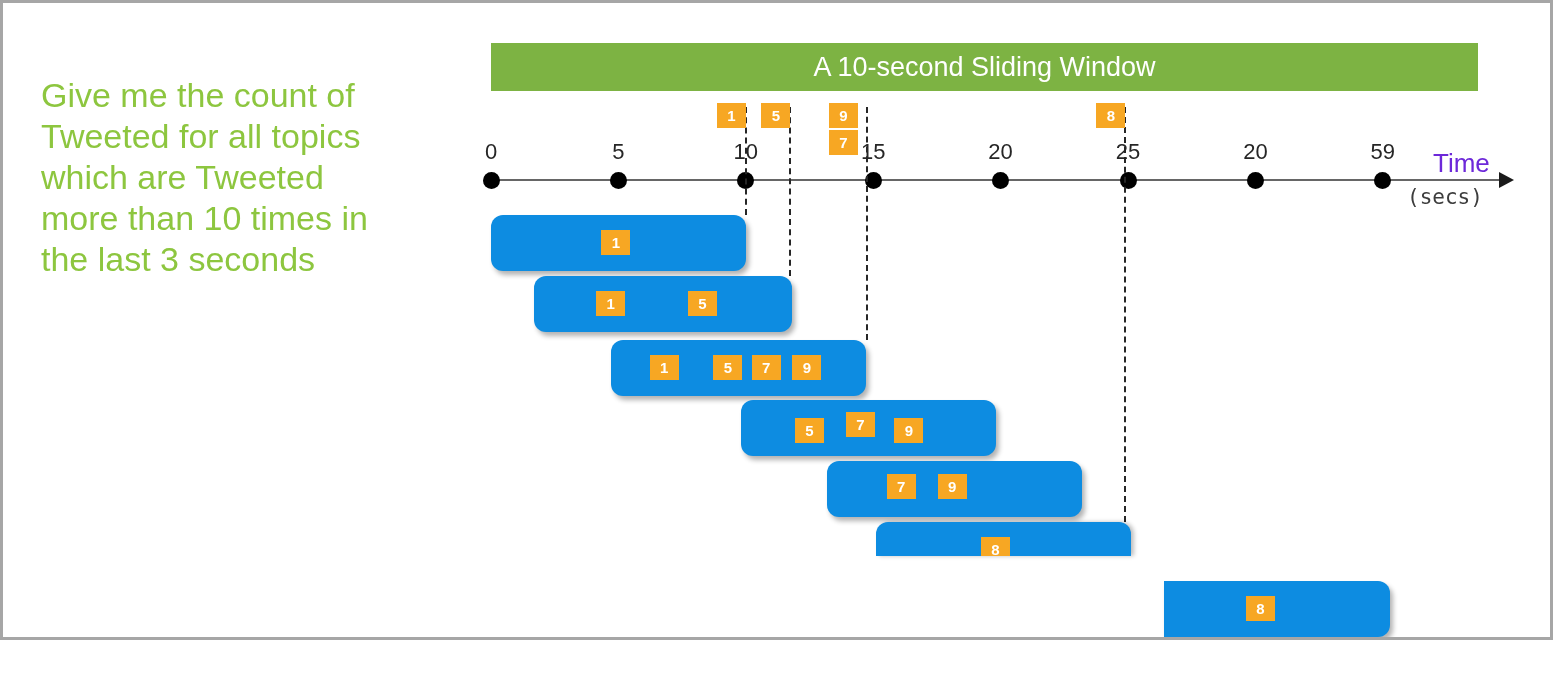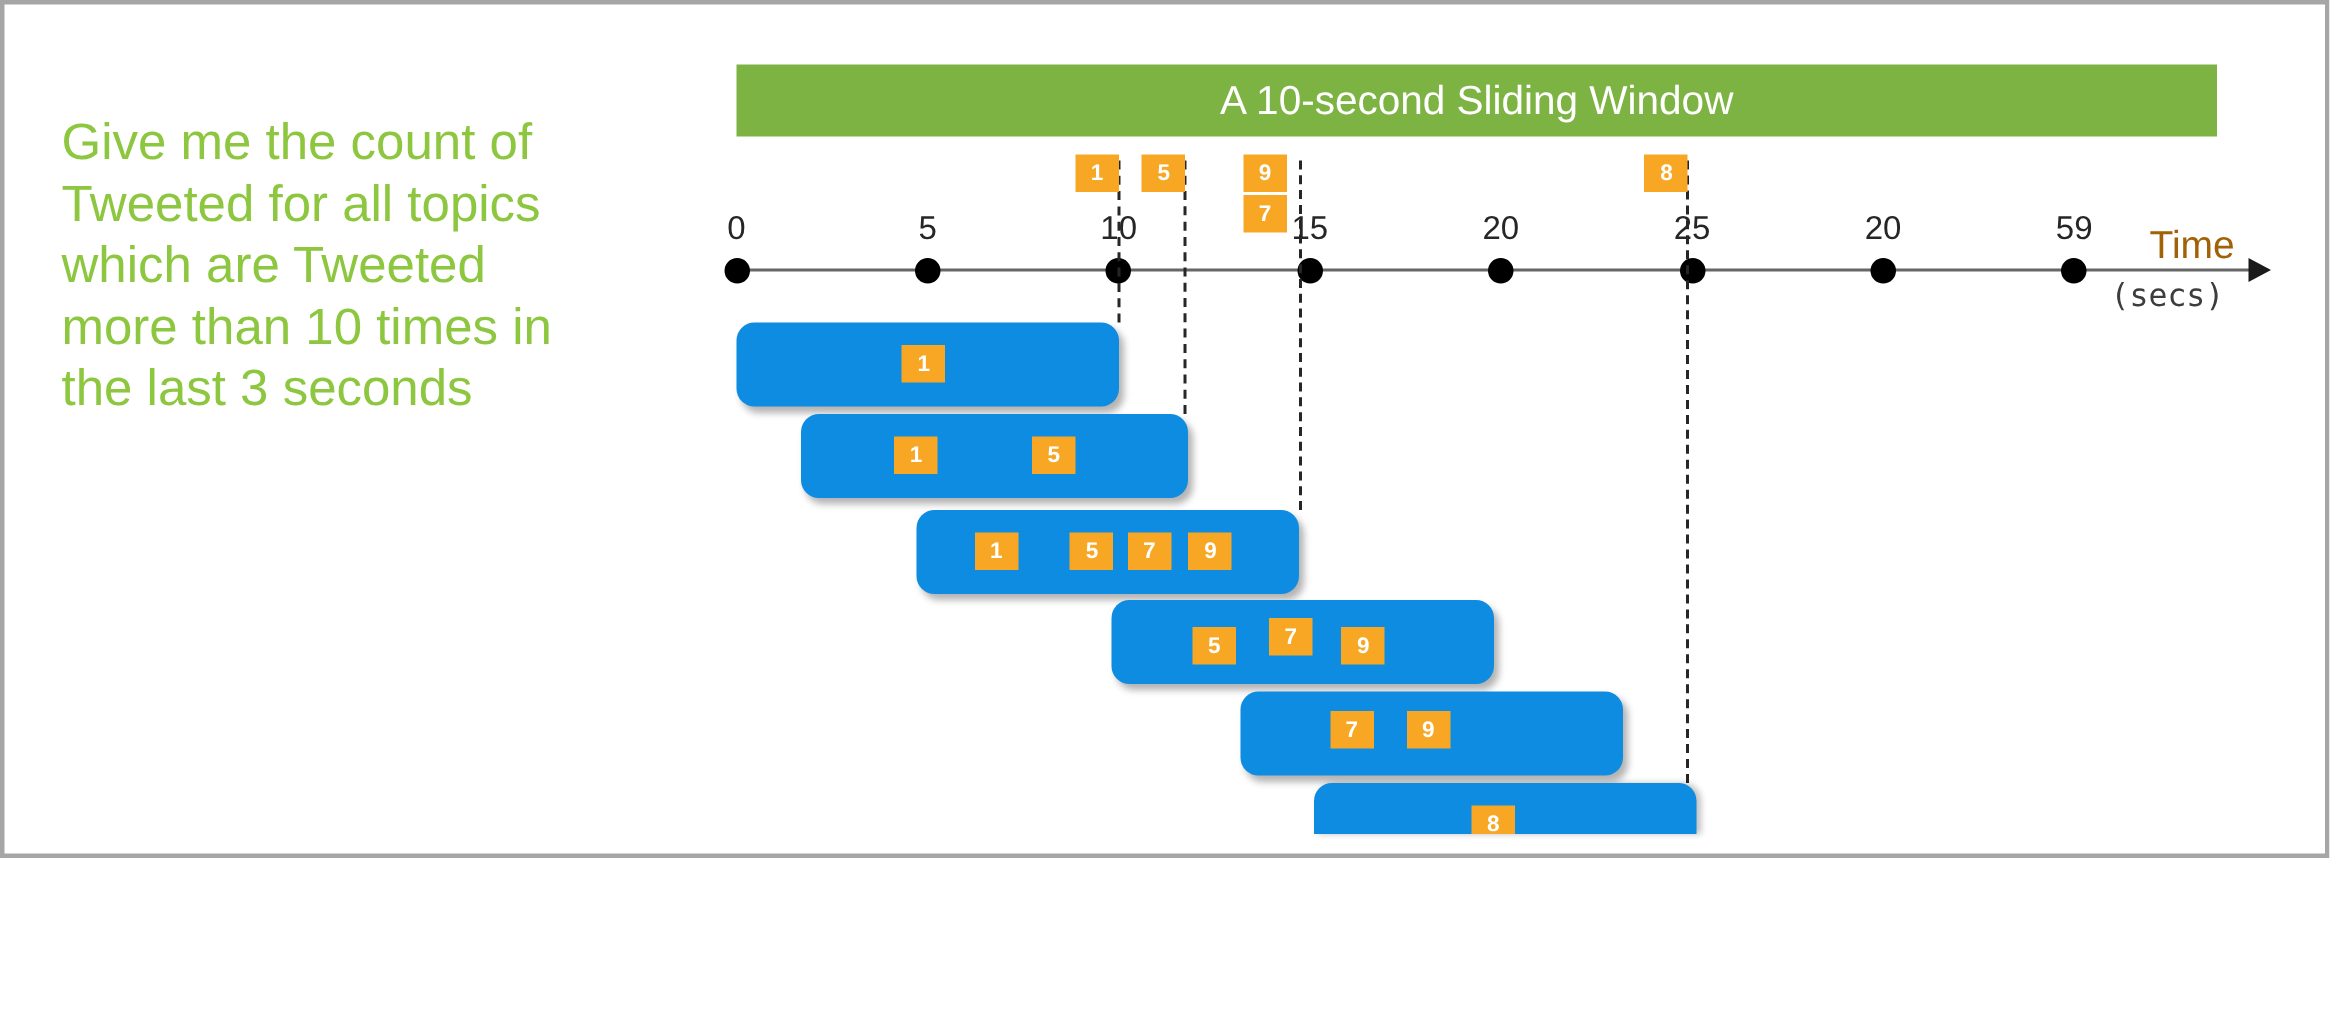--- a/index.html
+++ b/index.html
@@ -1,39 +1,39 @@
 <!DOCTYPE html>
 <html><head>
 <meta charset="utf-8">
 <style>
   html,body { margin:0; padding:0; background:#ffffff; }
   * { box-sizing: border-box; }
   .canvas {
     position: relative;
-    width: 1553px; height: 572px;
+    width: 1553px; height: 640px;
     background: #ffffff;
     border: 3px solid #a6a6a6;
     overflow: hidden;
     font-family: "Liberation Sans", sans-serif;
   }
   .query {
     position: absolute; left: 38px; top: 72px;
     font-size: 34px; line-height: 41px;
     color: #8dc63f;
   }
   .banner {
     position: absolute; left: 488px; top: 40px;
     width: 987px; height: 48px;
     background: #7db343;
     display: flex; align-items: center; justify-content: center;
     color: #ffffff; font-size: 27px; font-weight: 400;
   }
   .time-label {
     position: absolute; left: 1430px; top: 145px;
-    font-size: 26px; color: #a16207;
+    font-size: 26px; color: #6d28d9;
   }
   .unit-label {
     position: absolute; left: 1404px; top: 182px;
     font-size: 21px; color: #3d3d3d;
     font-family: "DejaVu Sans Mono", monospace;
   }
   .layer { position: absolute; left: 0; top: 0; width: 100%; height: 100%; }
 </style>
 </head>
 <body>

